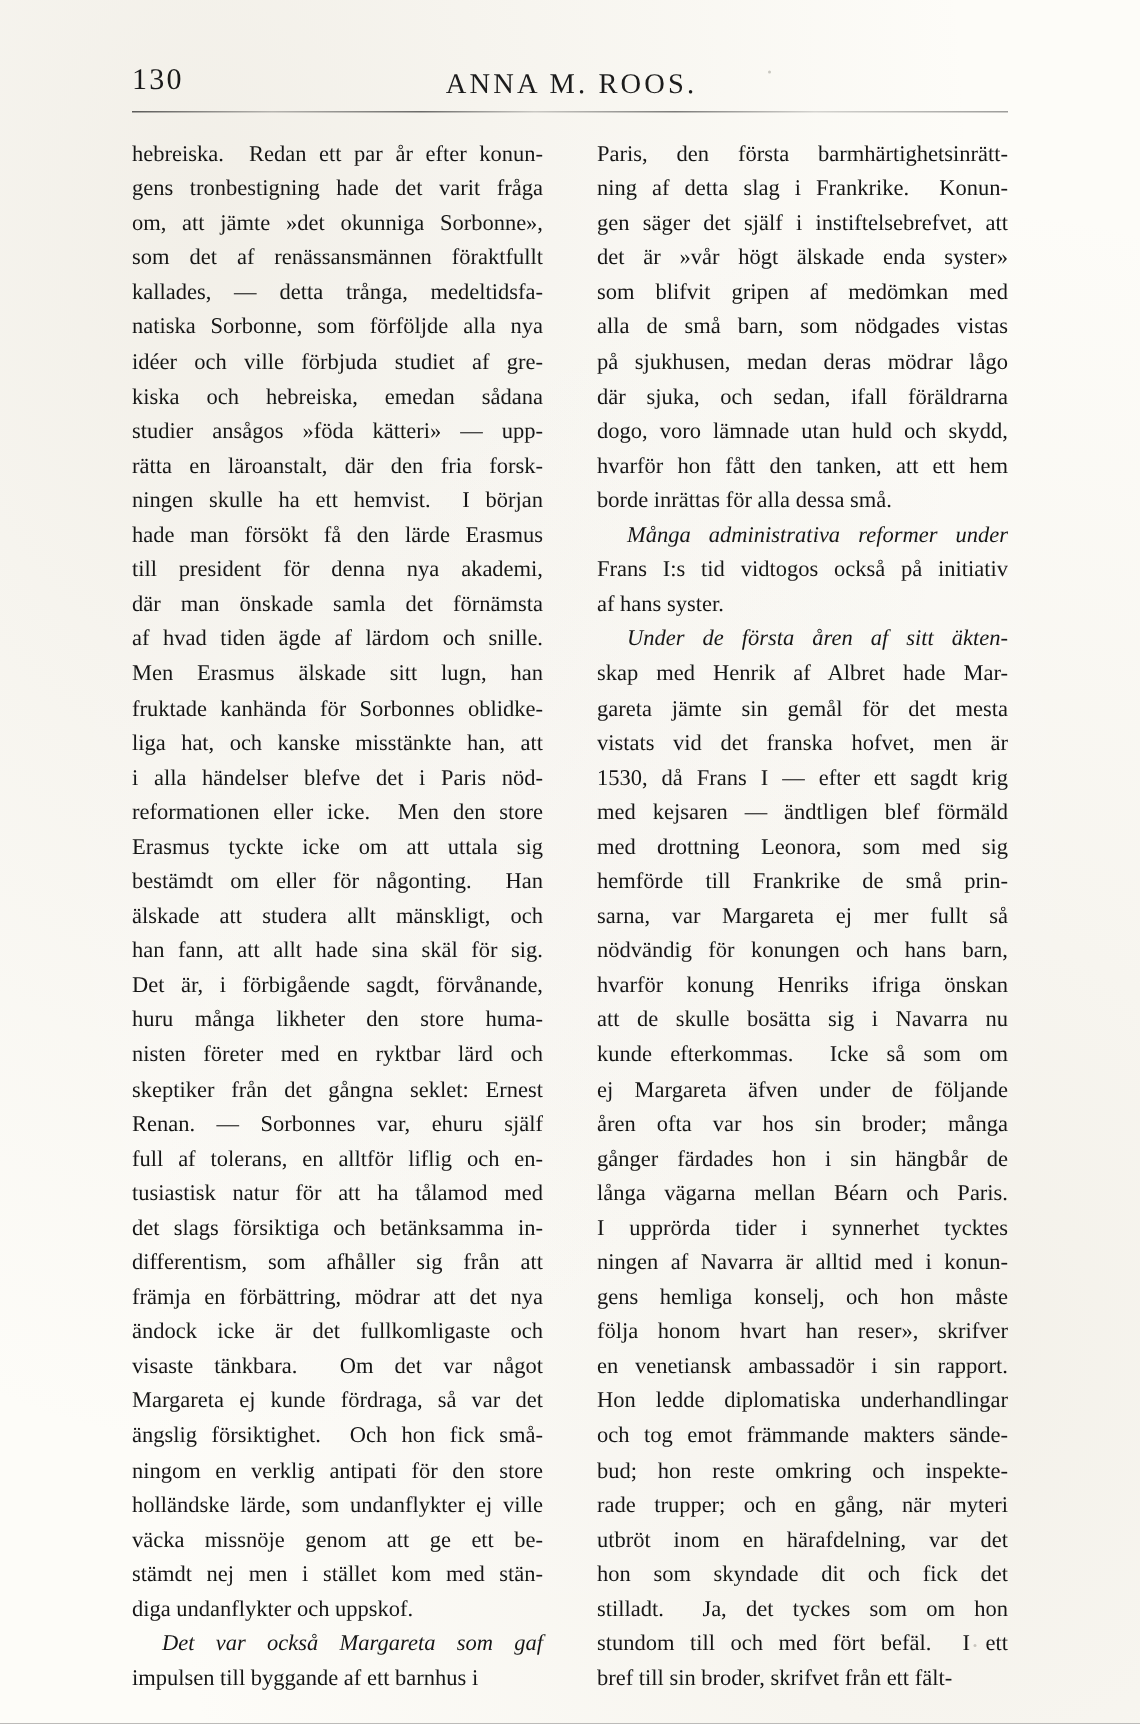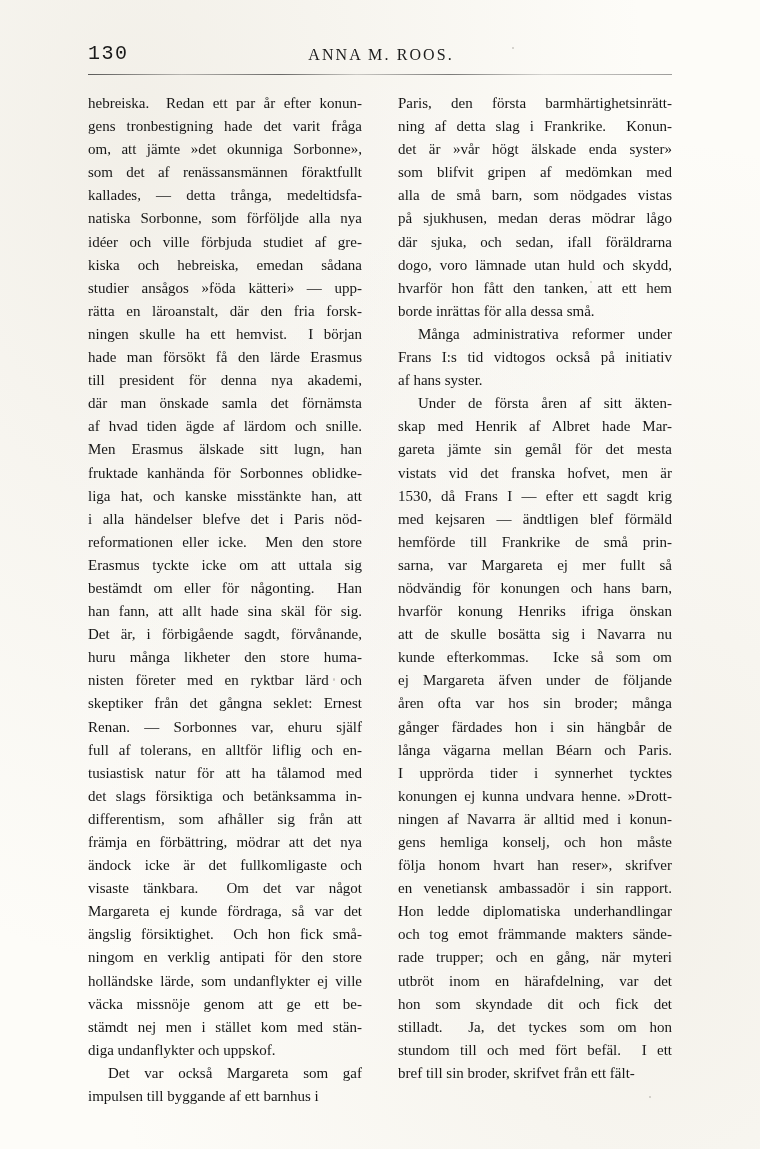--- a/index.html
+++ b/index.html
@@ -32,29 +32,29 @@
     width: 584px;
     height: 22px;
   }
   .folio {
     position: absolute;
     left: 0;
     top: 0;
     font-size: 20px;
     letter-spacing: 1.5px;
     color: #1a1a1a;
-    font-family: Liberation Mono, monospace;
+    font-family: Liberation Serif, serif;
   }
   .head-title {
     position: absolute;
     left: 0;
     top: 4px;
     width: 584px;
     text-align: center;
-    font-size: 16px;
+    font-size: 19px;
     letter-spacing: 2.1px;
     color: #1c1c1c;
     text-indent: 2.1px;
   }
   .head-rule {
     position: absolute;
     left: 88px;
     top: 74px;
     width: 584px;
     height: 1px;
@@ -92,20 +92,21 @@
     text-align: justify;
     text-align-last: justify;
     white-space: pre-wrap;
     min-height: 23.1px;
   }
   .lines .line.flush {
     text-align-last: left;
   }
   .lines .line.indent {
     text-indent: 20px;
+    font-style: italic;
   }
 
   
   .speckle {
     position: absolute;
     pointer-events: none;
     background: rgba(90,85,75,0.30);
     border-radius: 50%;
   }
 </style>
@@ -138,20 +139,21 @@
           <span class="line">till president för denna nya akademi,</span>
           <span class="line">där man önskade samla det förnämsta</span>
           <span class="line">af hvad tiden ägde af lärdom och snille.</span>
           <span class="line">Men Erasmus älskade sitt lugn, han</span>
           <span class="line">fruktade kanhända för Sorbonnes oblidke-</span>
           <span class="line">liga hat, och kanske misstänkte han, att</span>
           <span class="line">i alla händelser blefve det i Paris nöd-</span>
           <span class="line">reformationen eller icke.  Men den store</span>
           <span class="line">Erasmus tyckte icke om att uttala sig</span>
           <span class="line">bestämdt om eller för någonting.  Han</span>
+          <span class="line">älskade att studera allt mänskligt, och</span>
           <span class="line">han fann, att allt hade sina skäl för sig.</span>
           <span class="line">Det är, i förbigående sagdt, förvånande,</span>
           <span class="line">huru många likheter den store huma-</span>
           <span class="line">nisten företer med en ryktbar lärd och</span>
           <span class="line">skeptiker från det gångna seklet: Ernest</span>
           <span class="line">Renan. — Sorbonnes var, ehuru själf</span>
           <span class="line">full af tolerans, en alltför liflig och en-</span>
           <span class="line">tusiastisk natur för att ha tålamod med</span>
           <span class="line">det slags försiktiga och betänksamma in-</span>
           <span class="line">differentism, som afhåller sig från att</span>
@@ -168,20 +170,21 @@
         </div>
         <div class="lines">
           <span class="line indent">Det var också Margareta som gaf</span>
           <span class="line flush">impulsen till byggande af ett barnhus i</span>
         </div>
       </div>
     <div class="col" id="col-right">
         <div class="lines">
           <span class="line">Paris, den första barmhärtighetsinrätt-</span>
           <span class="line">ning af detta slag i Frankrike.  Konun-</span>
+          <span class="line">gen säger det själf i instiftelsebrefvet, att</span>
           <span class="line">det är »vår högt älskade enda syster»</span>
           <span class="line">som blifvit gripen af medömkan med</span>
           <span class="line">alla de små barn, som nödgades vistas</span>
           <span class="line">på sjukhusen, medan deras mödrar lågo</span>
           <span class="line">där sjuka, och sedan, ifall föräldrarna</span>
           <span class="line">dogo, voro lämnade utan huld och skydd,</span>
           <span class="line">hvarför hon fått den tanken, att ett hem</span>
           <span class="line flush">borde inrättas för alla dessa små.</span>
         </div>
         <div class="lines">
@@ -189,38 +192,39 @@
           <span class="line">Frans I:s tid vidtogos också på initiativ</span>
           <span class="line flush">af hans syster.</span>
         </div>
         <div class="lines">
           <span class="line indent">Under de första åren af sitt äkten-</span>
           <span class="line">skap med Henrik af Albret hade Mar-</span>
           <span class="line">gareta jämte sin gemål för det mesta</span>
           <span class="line">vistats vid det franska hofvet, men är</span>
           <span class="line">1530, då Frans I — efter ett sagdt krig</span>
           <span class="line">med kejsaren — ändtligen blef förmäld</span>
+          <span class="line">med drottning Leonora, som med sig</span>
           <span class="line">hemförde till Frankrike de små prin-</span>
           <span class="line">sarna, var Margareta ej mer fullt så</span>
           <span class="line">nödvändig för konungen och hans barn,</span>
           <span class="line">hvarför konung Henriks ifriga önskan</span>
           <span class="line">att de skulle bosätta sig i Navarra nu</span>
           <span class="line">kunde efterkommas.  Icke så som om</span>
           <span class="line">ej Margareta äfven under de följande</span>
           <span class="line">åren ofta var hos sin broder; många</span>
           <span class="line">gånger färdades hon i sin hängbår de</span>
           <span class="line">långa vägarna mellan Béarn och Paris.</span>
           <span class="line">I upprörda tider i synnerhet tycktes</span>
-          <span class="line">konungen ej kunna undvara henne. »Drott-</span>
           <span class="line">ningen af Navarra är alltid med i konun-</span>
           <span class="line">gens hemliga konselj, och hon måste</span>
           <span class="line">följa honom hvart han reser», skrifver</span>
           <span class="line">en venetiansk ambassadör i sin rapport.</span>
           <span class="line">Hon ledde diplomatiska underhandlingar</span>
           <span class="line">och tog emot främmande makters sände-</span>
+          <span class="line">bud; hon reste omkring och inspekte-</span>
           <span class="line">rade trupper; och en gång, när myteri</span>
           <span class="line">utbröt inom en härafdelning, var det</span>
           <span class="line">hon som skyndade dit och fick det</span>
           <span class="line">stilladt.  Ja, det tyckes som om hon</span>
           <span class="line">stundom till och med fört befäl.  I ett</span>
           <span class="line flush">bref till sin broder, skrifvet från ett fält-</span>
         </div>
       </div>
   </div>
 

